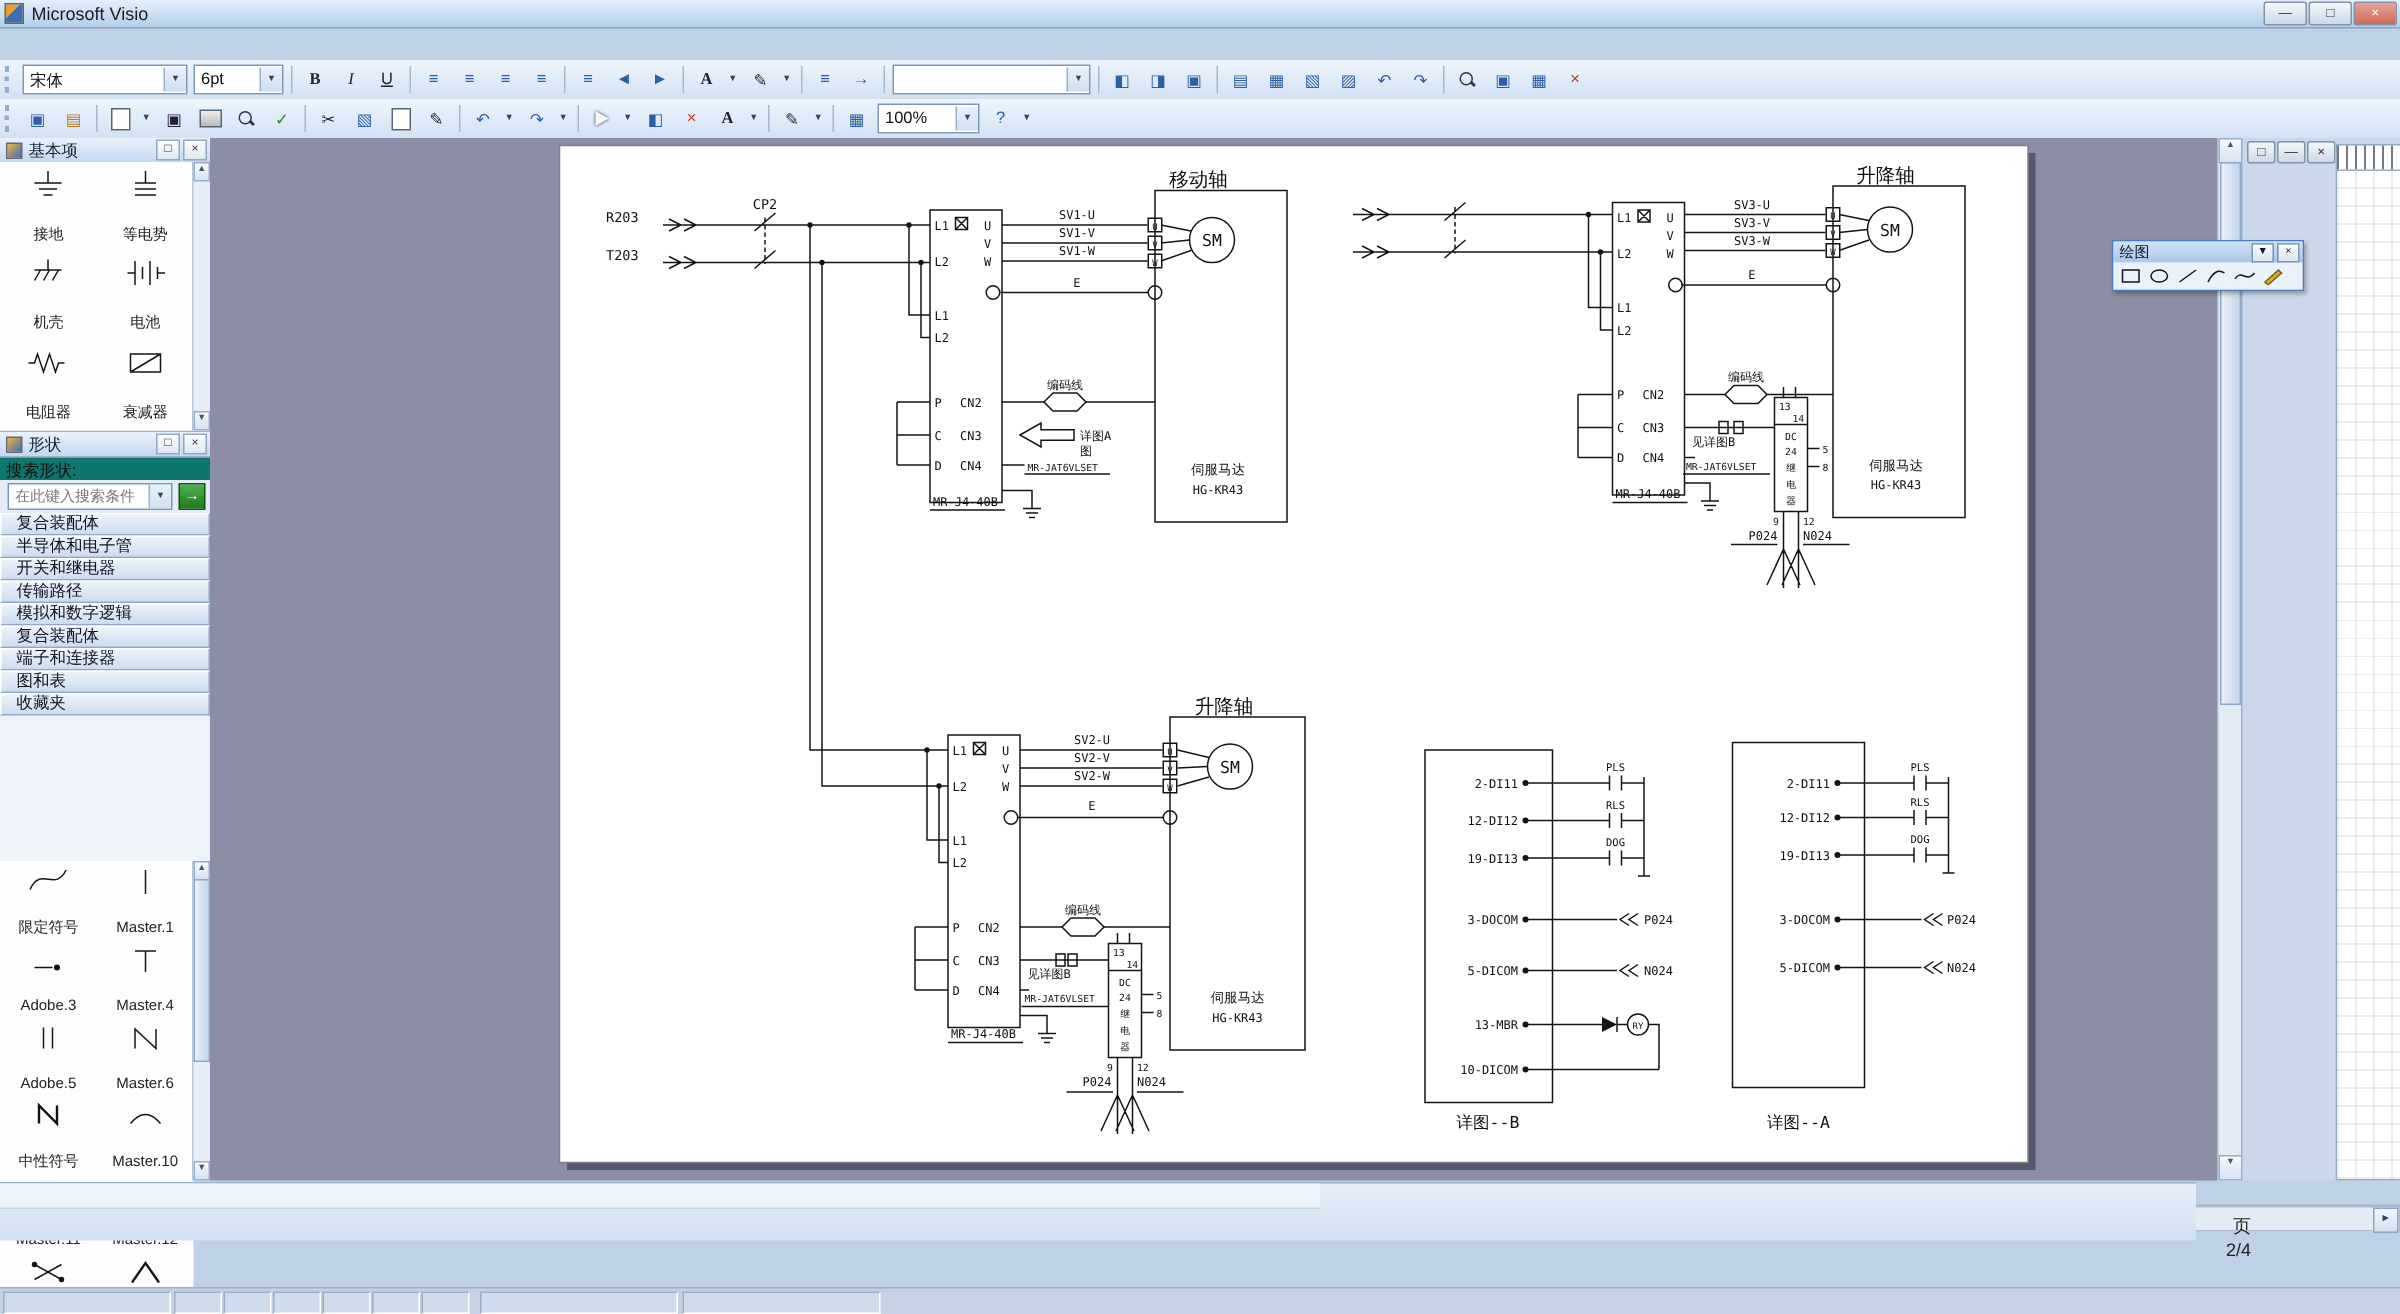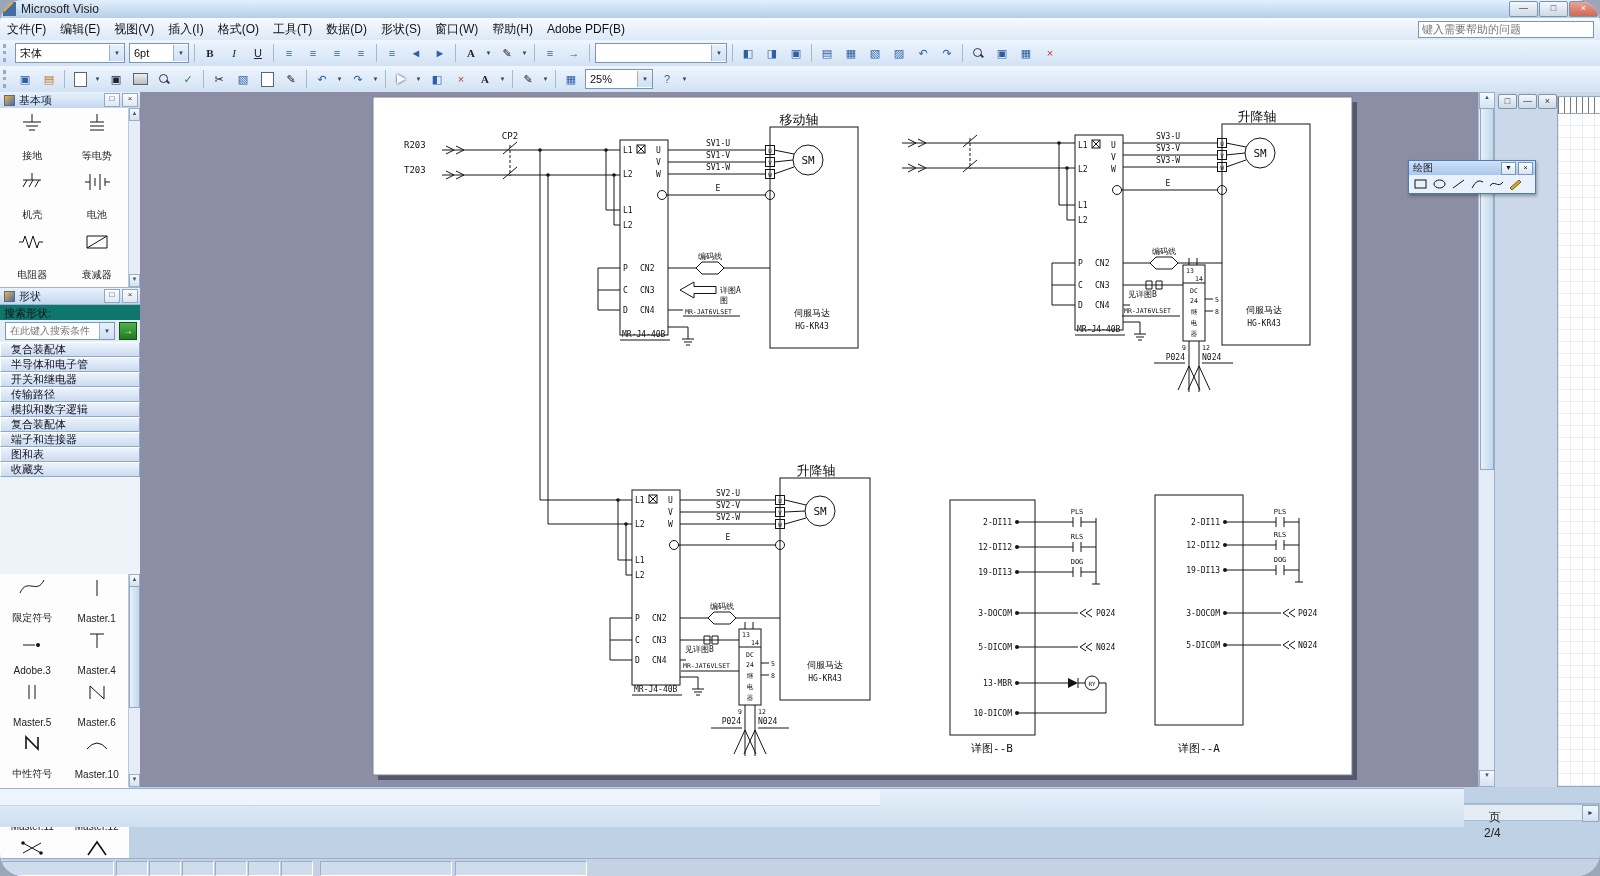--- a/index.html
+++ b/index.html
@@ -1,16 +1,16 @@
 <!DOCTYPE html>
 <html><head>
 <meta charset="utf-8">
 <style>
   html,body{margin:0;padding:0;background:#9aa7b8;font-family:"Liberation Sans","DejaVu Sans",sans-serif;}
-  #app{position:relative;width:1600px;height:876px;background:#bfd1e5;overflow:hidden;font-size:12px;color:#111;border-radius:23px;}
+  #app{position:relative;width:1600px;height:876px;background:#bfd1e5;overflow:hidden;font-size:12px;color:#111;}
 
   
   #titlebar{position:absolute;left:0;top:0;width:1600px;height:18px;background:linear-gradient(#e3effc,#b4cfe9);border-bottom:1px solid #8ba4bf;display:flex;align-items:center;}
   #titlebar .appico{width:11px;height:12px;margin:0 5px 0 3px;background:linear-gradient(135deg,#f59a23 0 40%,#3a6fb7 40% 100%);border:1px solid #666;}
   #titlebar .title{font-size:12px;color:#1c1c1c;}
   .winbtns{margin-left:auto;display:flex;margin-right:2px;}
   .winbtn{width:27px;height:14px;margin-left:1px;border:1px solid #8193a6;border-radius:2px;background:linear-gradient(#f4f8fc,#ccd9e6);font-size:9px;line-height:12px;text-align:center;color:#334;}
   .winbtn.close{background:linear-gradient(#e8a396,#cf6a56);color:#fff;}
 
   
@@ -109,34 +109,20 @@
   <div id="titlebar">
     <span class="appico"></span>
     <span class="title">Microsoft Visio</span>
     <span class="winbtns">
       <span class="winbtn">—</span>
       <span class="winbtn">□</span>
       <span class="winbtn close">×</span>
     </span>
   </div>
 
-  <div id="menubar">
-    <span class="menuitem">文件(F)</span>
-    <span class="menuitem">编辑(E)</span>
-    <span class="menuitem">视图(V)</span>
-    <span class="menuitem">插入(I)</span>
-    <span class="menuitem">格式(O)</span>
-    <span class="menuitem">工具(T)</span>
-    <span class="menuitem">数据(D)</span>
-    <span class="menuitem">形状(S)</span>
-    <span class="menuitem">窗口(W)</span>
-    <span class="menuitem">帮助(H)</span>
-    <span class="menuitem">Adobe PDF(B)</span>
-    <input id="helpbox" placeholder="键入需要帮助的问题" style="">
-  </div>
 
   <div class="tb" id="tb-format">
     <span class="grip"></span>
     <span class="combo" style="width:104px">
         <span>宋体</span>
         <span class="cdd">▼</span>
       </span>
     <span class="combo" style="width:54px">
         <span>6pt</span>
         <span class="cdd">▼</span>
@@ -224,21 +210,21 @@
     <span class="ti blue">◧</span>
     <span class="ti red">×</span>
     <span class="ti b">A</span>
     <span class="dd">▼</span>
     <span class="sep"></span>
     <span class="ti">✎</span>
     <span class="dd">▼</span>
     <span class="sep"></span>
     <span class="ti blue">▦</span>
     <span class="combo" style="width:62px">
-        <span>25%</span>
+        <span>100%</span>
         <span class="cdd">▼</span>
       </span>
     <span class="ti blue">?</span>
     <span class="dd">▼</span>
   </div>
 
   <div id="left">
 
     <div style="position:relative;height:195px;border-bottom:1px solid #9db4ce;">
       <div class="ptitle">
@@ -343,21 +329,21 @@
           <div class="shcell" style="height:52px">
             <svg width="30" height="22">
                 <path class="w" d="M15,5 V19 M8,5 H22"></path>
               </svg>
             <span class="lbl">Master.4</span>
           </div>
           <div class="shcell" style="height:52px">
             <svg width="30" height="22">
                 <path class="w" d="M12,4 V18 M18,4 V18"></path>
               </svg>
-            <span class="lbl">Master.5</span>
+            <span class="lbl">Adobe.5</span>
           </div>
           <div class="shcell" style="height:52px">
             <svg width="30" height="22">
                 <path class="w" d="M8,18 V5 L22,18 V5"></path>
               </svg>
             <span class="lbl">Master.6</span>
           </div>
           <div class="shcell" style="height:52px">
             <svg width="30" height="22">
                 <path class="w" style="stroke-width:1.6" d="M9,18 V6 L21,18 V6"></path>

